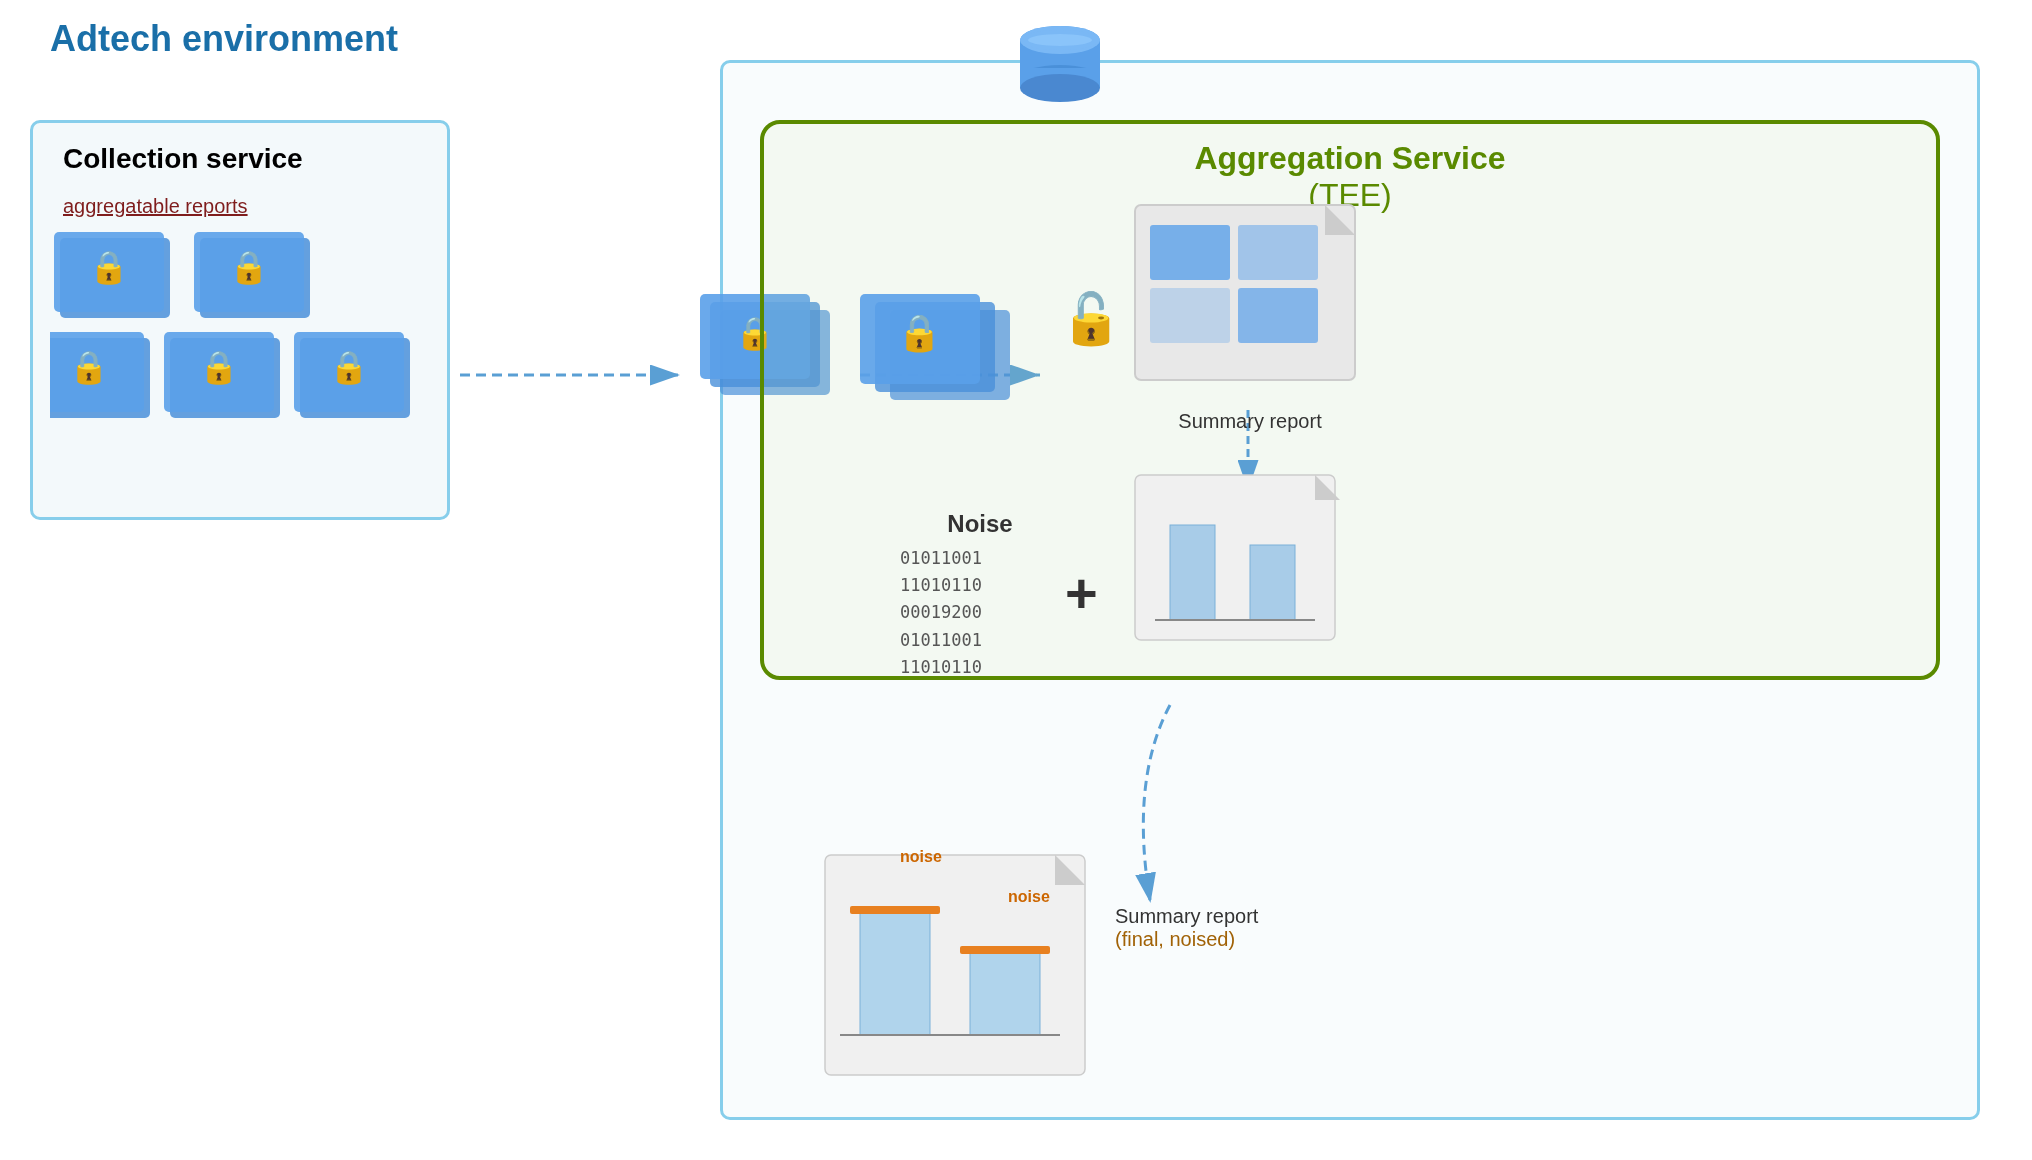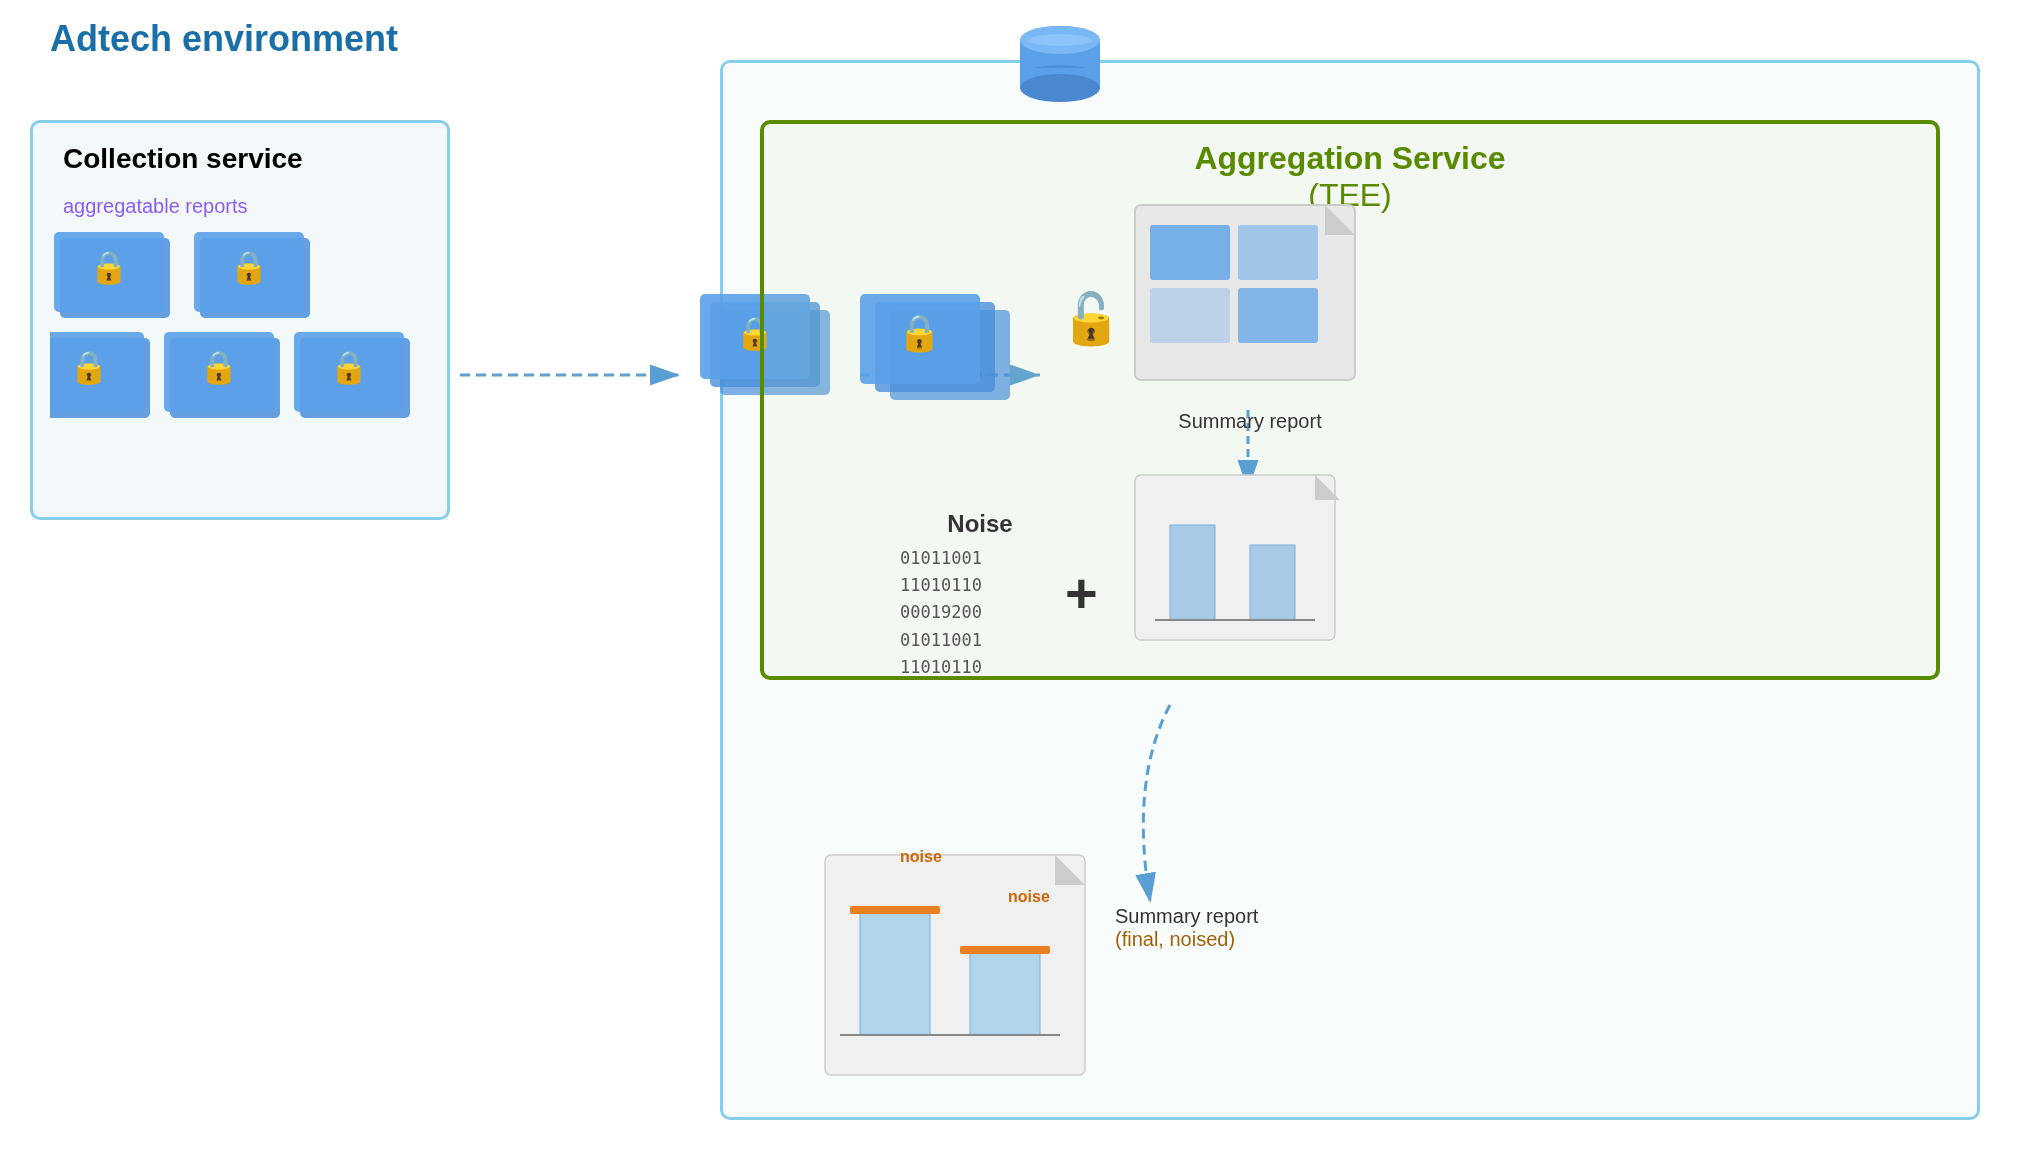--- a/index.html
+++ b/index.html
@@ -59,32 +59,33 @@
       font-size: 28px;
       font-weight: bold;
       color: #000000;
     }
 
     .collection-service-sublabel {
       position: absolute;
       top: 72px;
       left: 30px;
       font-size: 20px;
-      color: #8b5cf6;
+      color: #7f1d1d;
+      text-decoration: underline;
     }
 
     
     .aggregation-service {
       position: absolute;
       left: 760px;
       top: 120px;
       width: 1180px;
       height: 560px;
       border: 4px solid #5a8a00;
-      border-radius: 10px;
+      border-radius: 20px;
       background: rgba(200, 230, 150, 0.1);
       padding-left: 20px;
     }
   </style>
 </head>
 <body>
 
 <div class="diagram-container">
 
   <div class="adtech-env"></div>

